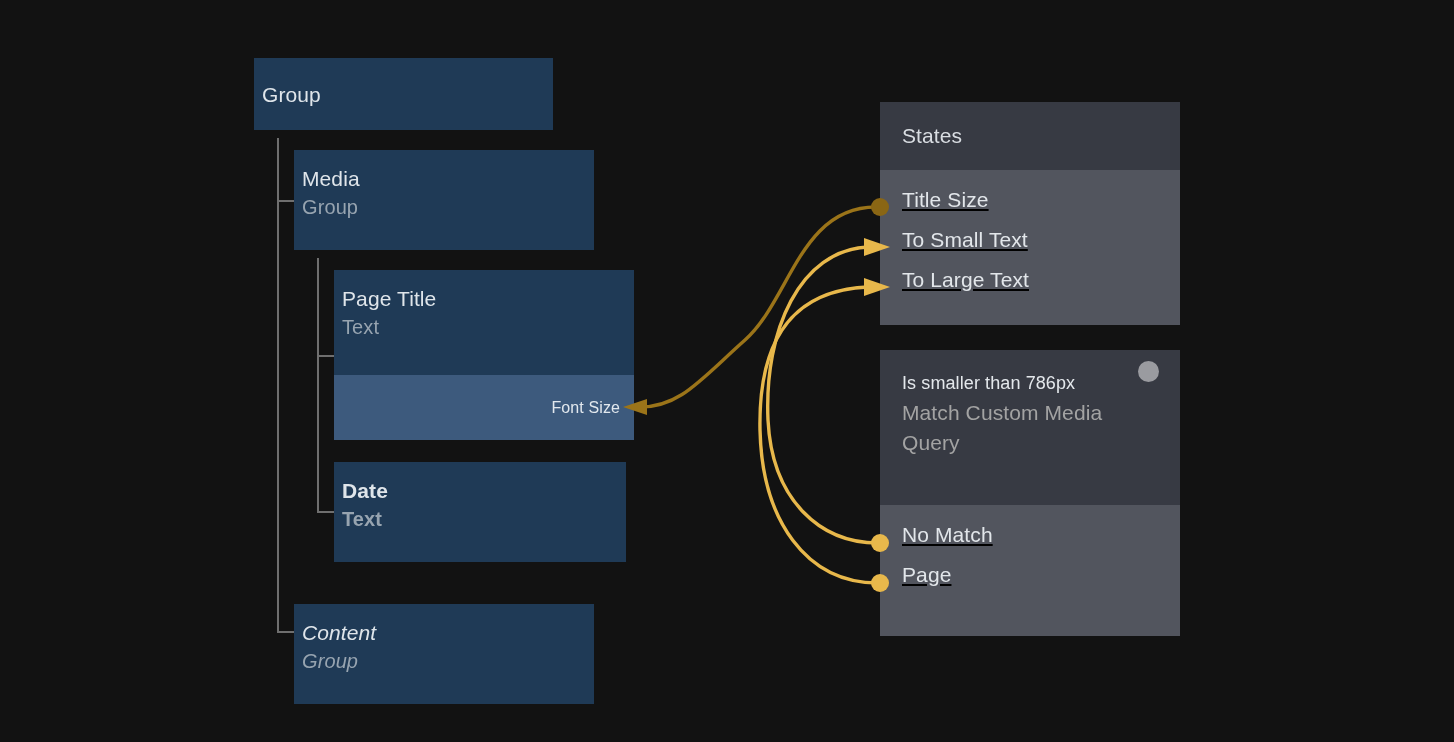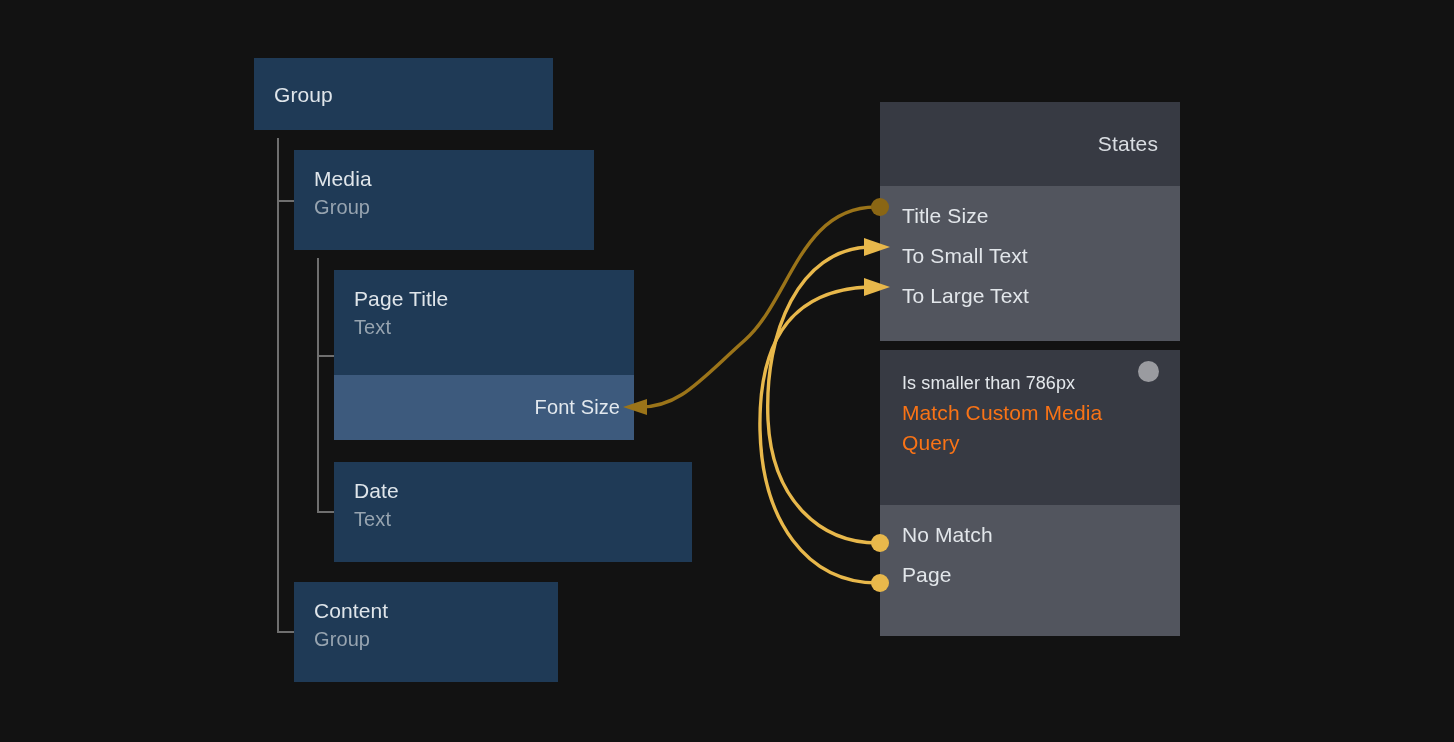--- a/index.html
+++ b/index.html
@@ -14,21 +14,21 @@
     position:relative;
     width:1454px; height:742px;
     background:#121212;
   }
 
   
   .node {
     position:absolute;
     background:#1f3a56;
     color:#d6dde4;
-    padding:14px 20px 0 20px;
+    padding:14px 20px 0 8px;
   }
   .node .title {
     font-size:21px;
     line-height:29px;
     color:#dfe5ea;
     letter-spacing:.1px;
   }
   .node .subtitle {
     font-size:20px;
     line-height:28px;
@@ -40,21 +40,21 @@
 
   
   .prop-row {
     position:absolute;
     background:#3d5a7d;
     display:flex;
     align-items:center;
     justify-content:flex-end;
     padding-right:14px;
     color:#e2e8ee;
-    font-size:20px;
+    font-size:16px;
     letter-spacing:.1px;
   }
 
   
   .tline {
     position:absolute;
     background:#6f6f6f;
   }
   .tline.v { width:1.5px; }
   .tline.h { height:1.5px; }
@@ -76,25 +76,26 @@
     position:relative;
   }
   .panel-head .h-main {
     font-size:18px;
     line-height:30px;
     color:#e4e8ec;
   }
   .panel-head .h-sub {
     font-size:21px;
     line-height:30px;
-    color:#f97316;
+    color:#a3a3a3;
   }
   .panel-body {
     background:#52555e;
     padding:10px 0 12px 0;
+    text-decoration:underline;
   }
   .port-row {
     position:relative;
     height:40px;
     display:flex;
     align-items:center;
     padding-left:22px;
     color:#e2e6ea;
     font-size:21px;
     letter-spacing:.1px;
@@ -138,32 +139,32 @@
 
   <div class="node" style="left:334px; top:270px; width:300px; height:105px;">
     <div class="title">Page Title</div>
     <div class="subtitle">Text</div>
   </div>
 
   <div class="prop-row" style="left:334px; top:375px; width:300px; height:65px;">
     <span>Font Size</span>
   </div>
 
-  <div class="node" style="left:334px; top:462px; width:358px; height:100px;">
+  <div class="node" style="left:334px; top:462px; width:292px; height:100px;font-weight:bold;">
     <div class="title">Date</div>
     <div class="subtitle">Text</div>
   </div>
 
-  <div class="node" style="left:294px; top:582px; width:264px; height:100px;">
+  <div class="node" style="left:294px; top:604px; width:300px; height:100px;font-style:italic;">
     <div class="title">Content</div>
     <div class="subtitle">Group</div>
   </div>
 
   <div class="panel" style="left:880px; top:102px; width:300px;">
-    <div class="panel-head" style="height:84px;justify-content:flex-end;">
+    <div class="panel-head" style="height:68px;">
       <span>States</span>
     </div>
     <div class="panel-body" style="height:155px;">
       <div class="port-row">
         <span>Title Size</span>
       </div>
       <div class="port-row">
         <span>To Small Text</span>
       </div>
       <div class="port-row">

